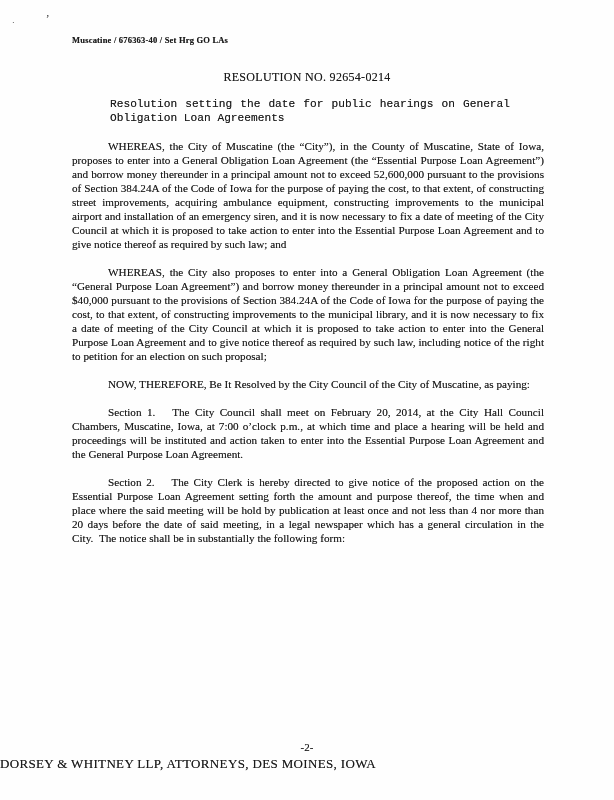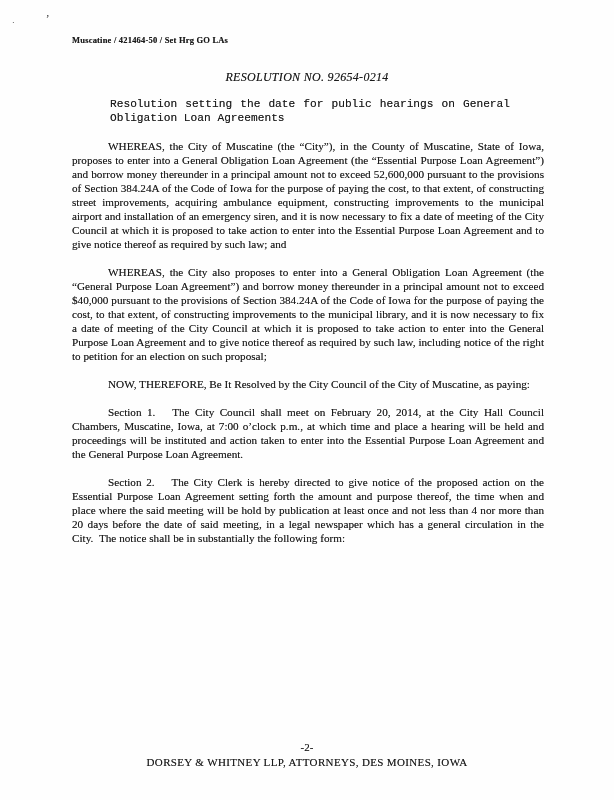--- a/index.html
+++ b/index.html
@@ -34,21 +34,20 @@
     font-weight: bold;
     letter-spacing: 0.2px;
     white-space: nowrap;
   }
   .res-title {
     position: absolute;
     left: 0; right: 0; top: 70px;
     text-align: center;
     font-size: 12px;
     letter-spacing: 0.3px;
-    font-style: italic;
   }
   .res-subtitle {
     position: absolute;
     left: 110px; top: 97px;
     width: 400px;
     font-size: 11.2px;
     line-height: 14px;
     text-align: justify;
     font-family: Liberation Mono, monospace;
   }
@@ -66,36 +65,35 @@
   }
   .page-number {
     position: absolute;
     left: 0; right: 0; top: 741px;
     text-align: center;
     font-size: 11px;
   }
   .firm-line {
     position: absolute;
     left: 0; right: 0; top: 756px;
-    text-align: center;
-    font-size: 11px;
+    font-size: 13px;
     letter-spacing: 0.35px;
     white-space: nowrap;
   }
 </style>
 </head>
 <body>
 
 <div class="page">
 
   <span class="scan-dot">·</span>
 
   <span class="scan-tick">’</span>
 
-  <div class="file-ref">Muscatine / 421464-50 / Set Hrg GO LAs</div>
+  <div class="file-ref">Muscatine / 676363-40 / Set Hrg GO LAs</div>
 
   <div class="res-title">RESOLUTION NO. 92654-0214</div>
 
   <div class="res-subtitle">Resolution setting the date for public hearings on General Obligation Loan Agreements</div>
 
   <div class="doc-body">
     <p>WHEREAS, the City of Muscatine (the “City”), in the County of Muscatine, State of Iowa, proposes to enter into a General Obligation Loan Agreement (the “Essential Purpose Loan Agreement”) and borrow money thereunder in a principal amount not to exceed 52,600,000 pursuant to the provisions of Section 384.24A of the Code of Iowa for the purpose of paying the cost, to that extent, of constructing street improvements, acquiring ambulance equipment, constructing improvements to the municipal airport and installation of an emergency siren, and it is now necessary to fix a date of meeting of the City Council at which it is proposed to take action to enter into the Essential Purpose Loan Agreement and to give notice thereof as required by such law; and</p>
     <p>WHEREAS, the City also proposes to enter into a General Obligation Loan Agreement (the “General Purpose Loan Agreement”) and borrow money thereunder in a principal amount not to exceed $40,000 pursuant to the provisions of Section 384.24A of the Code of Iowa for the purpose of paying the cost, to that extent, of constructing improvements to the municipal library, and it is now necessary to fix a date of meeting of the City Council at which it is proposed to take action to enter into the General Purpose Loan Agreement and to give notice thereof as required by such law, including notice of the right to petition for an election on such proposal;</p>
     <p>NOW, THEREFORE, Be It Resolved by the City Council of the City of Muscatine, as paying:</p>
     <p>Section 1.  The City Council shall meet on February 20, 2014, at the City Hall Council Chambers, Muscatine, Iowa, at 7:00 o’clock p.m., at which time and place a hearing will be held and proceedings will be instituted and action taken to enter into the Essential Purpose Loan Agreement and the General Purpose Loan Agreement.</p>

